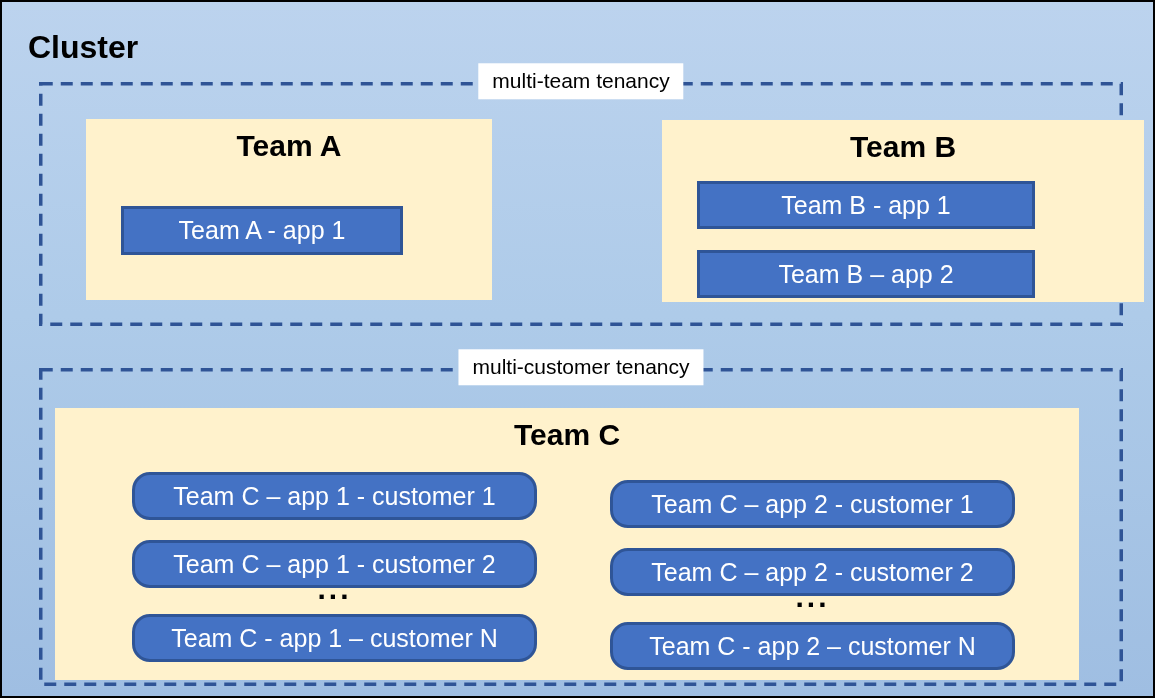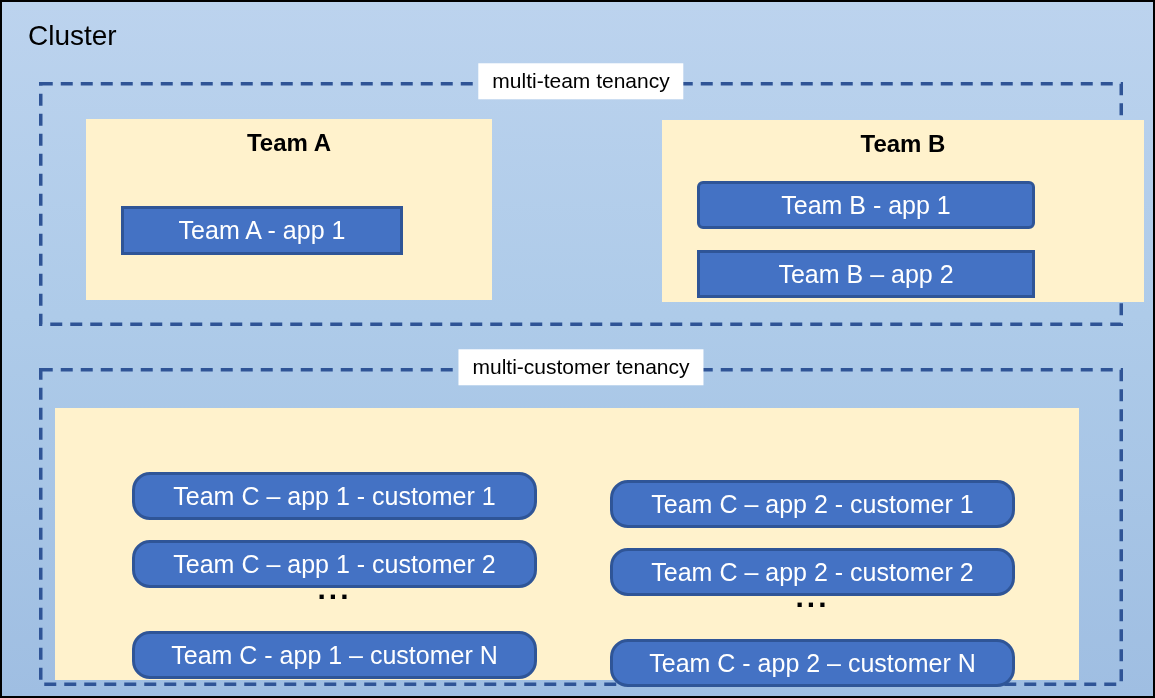--- a/index.html
+++ b/index.html
@@ -6,60 +6,60 @@
   .frame {
     position:relative;
     width:1155px; height:698px;
     box-sizing:border-box;
     border:2px solid #000000;
     background:linear-gradient(180deg, #BCD3EE 0%, #AECBE9 45%, #9FBEE2 100%);
     font-family:"Liberation Sans","DejaVu Sans",sans-serif;
     overflow:hidden;
   }
   .cluster-title {
-    position:absolute; left:26px; top:18px;
-    font-size:28px; font-weight:normal; color:#000;
+    position:absolute; left:26px; top:27px;
+    font-size:32px; font-weight:bold; color:#000;
   }
   .zone { position:absolute; }
   .zone1 { left:37px; top:80px;  width:1084px; height:244px; }
   .zone2 { left:37px; top:366px; width:1084px; height:318px; }
   .zone svg.dash { position:absolute; left:0; top:0; }
   .zone-label {
     position:absolute; top:0; left:50%;
     transform:translate(-50%,-52%);
     background:#FFFFFF; color:#000;
     font-size:21px; padding:6px 14px; white-space:nowrap;
   }
   .panel { position:absolute; background:#FFF2CC; }
   .panel-a { left:47px;  top:37px; width:406px;  height:181px; }
   .panel-b { left:623px; top:38px; width:482px;  height:182px; }
   .panel-c { left:16px;  top:40px; width:1024px; height:272px; }
   .team-title {
     position:absolute; top:10px; left:0; right:0;
-    text-align:center; font-size:24px; font-weight:bold; color:#000;
+    text-align:center; font-size:30px; font-weight:bold; color:#000;
   }
   .app {
     position:absolute;
     background:#4472C4;
     border:3px solid #2F5597;
     box-sizing:border-box;
     color:#FFFFFF; font-size:25px;
     display:flex; align-items:center; justify-content:center;
     white-space:nowrap;
   }
   .app-a1 { left:35px; top:87px;  width:282px; height:49px; }
-  .app-b1 { left:35px; top:61px;  width:338px; height:48px;border-radius:6px; }
+  .app-b1 { left:35px; top:61px;  width:338px; height:48px; }
   .app-b2 { left:35px; top:118px; width:338px; height:48px;margin-top:12px; }
   .col { position:absolute; top:64px; width:405px; height:194px; }
   .col1 { left:77px; }
   .col2 { left:555px;margin-top:8px; }
   .col .app { left:0; width:405px; height:48px;border-radius:18px; }
   .row1 { top:0; }
   .row2 { top:68px; }
-  .rowN { top:159px; }
+  .rowN { top:142px; }
   .ellipsis {
     position:absolute; top:100px; left:0; right:0; height:42px;
     text-align:center; font-size:30px; font-weight:bold;
     line-height:34px; letter-spacing:3px; color:#000;
   }
 </style>
 </head>
 <body>
 
 <div class="frame">
@@ -84,20 +84,21 @@
     </div>
   </div>
 
   <div class="zone zone2">
     <svg class="dash" width="1084" height="318" viewBox="0 0 1084 318">
       <rect x="1.75" y="1.75" width="1080.5" height="314.5" fill="none" stroke="#2F5496" stroke-width="3.5" stroke-dasharray="12 8"></rect>
     </svg>
     <div class="zone-label">multi-customer tenancy</div>
 
     <div class="panel panel-c">
+      <div class="team-title">Team C</div>
 
       <div class="col col1">
         <div class="app row1">Team C – app 1 - customer 1</div>
         <div class="app row2">Team C – app 1 - customer 2</div>
         <div class="ellipsis">...</div>
         <div class="app rowN">Team C - app 1 – customer N</div>
       </div>
 
       <div class="col col2">
         <div class="app row1">Team C – app 2 - customer 1</div>

